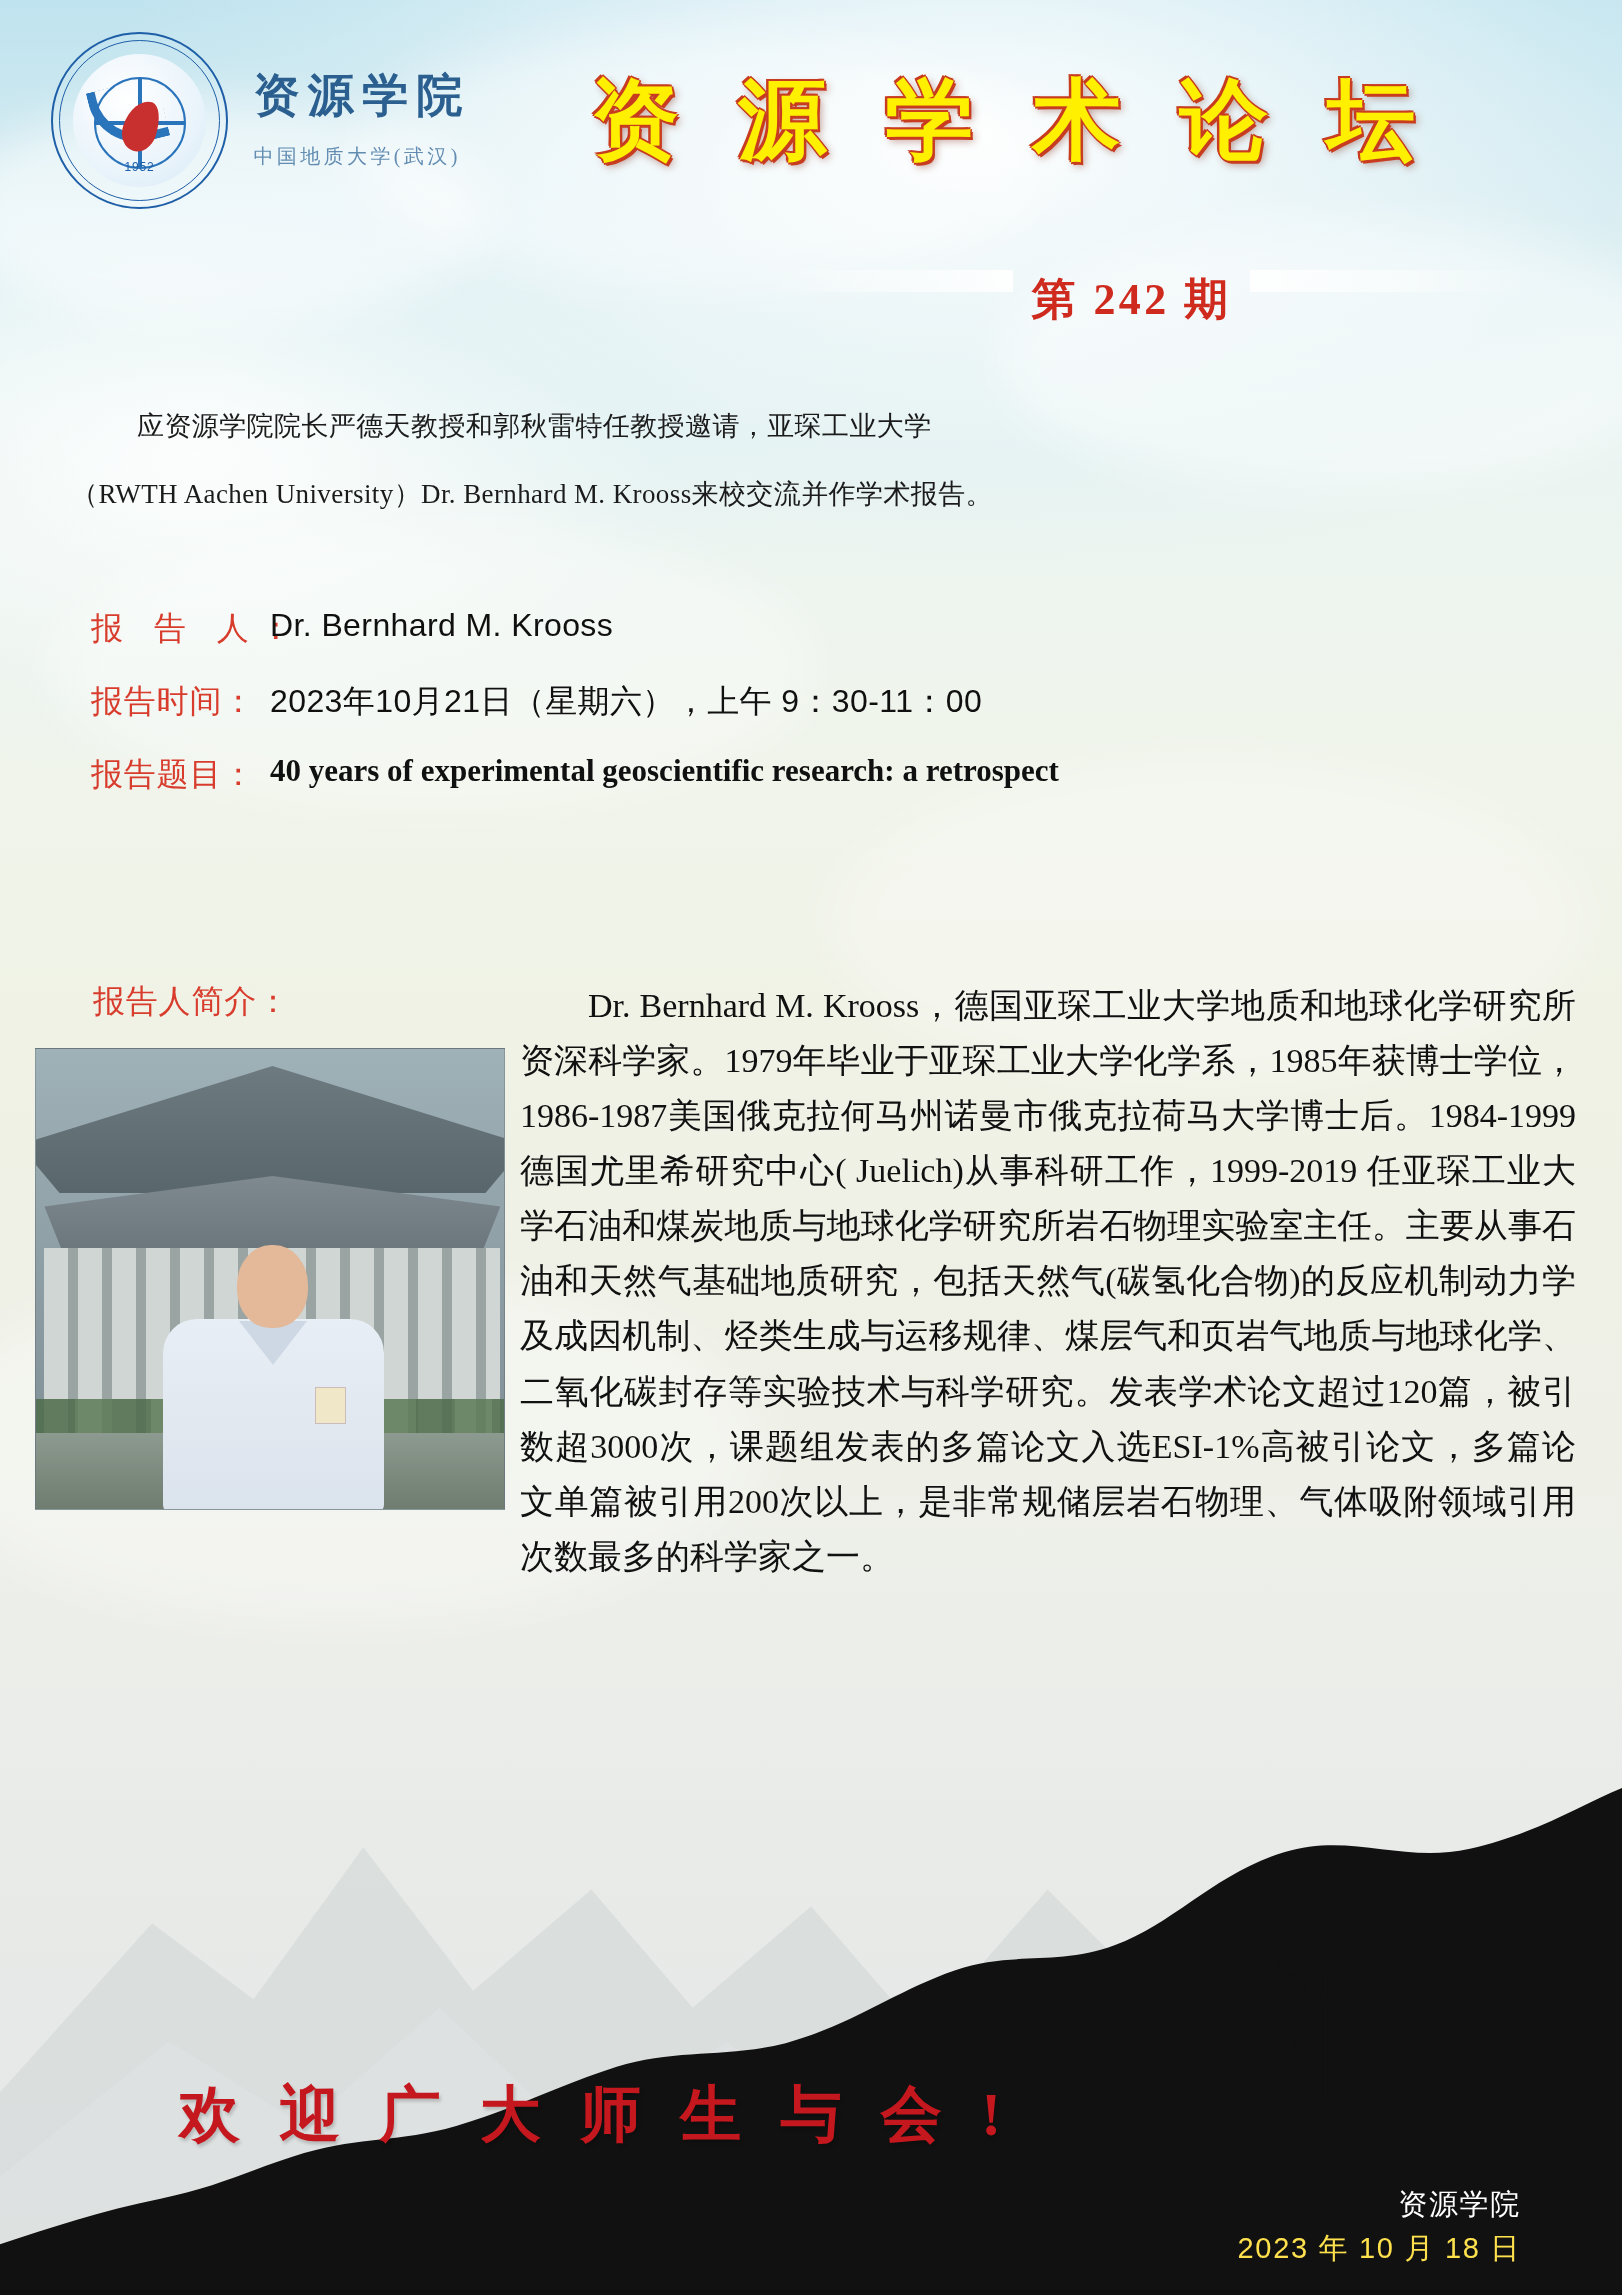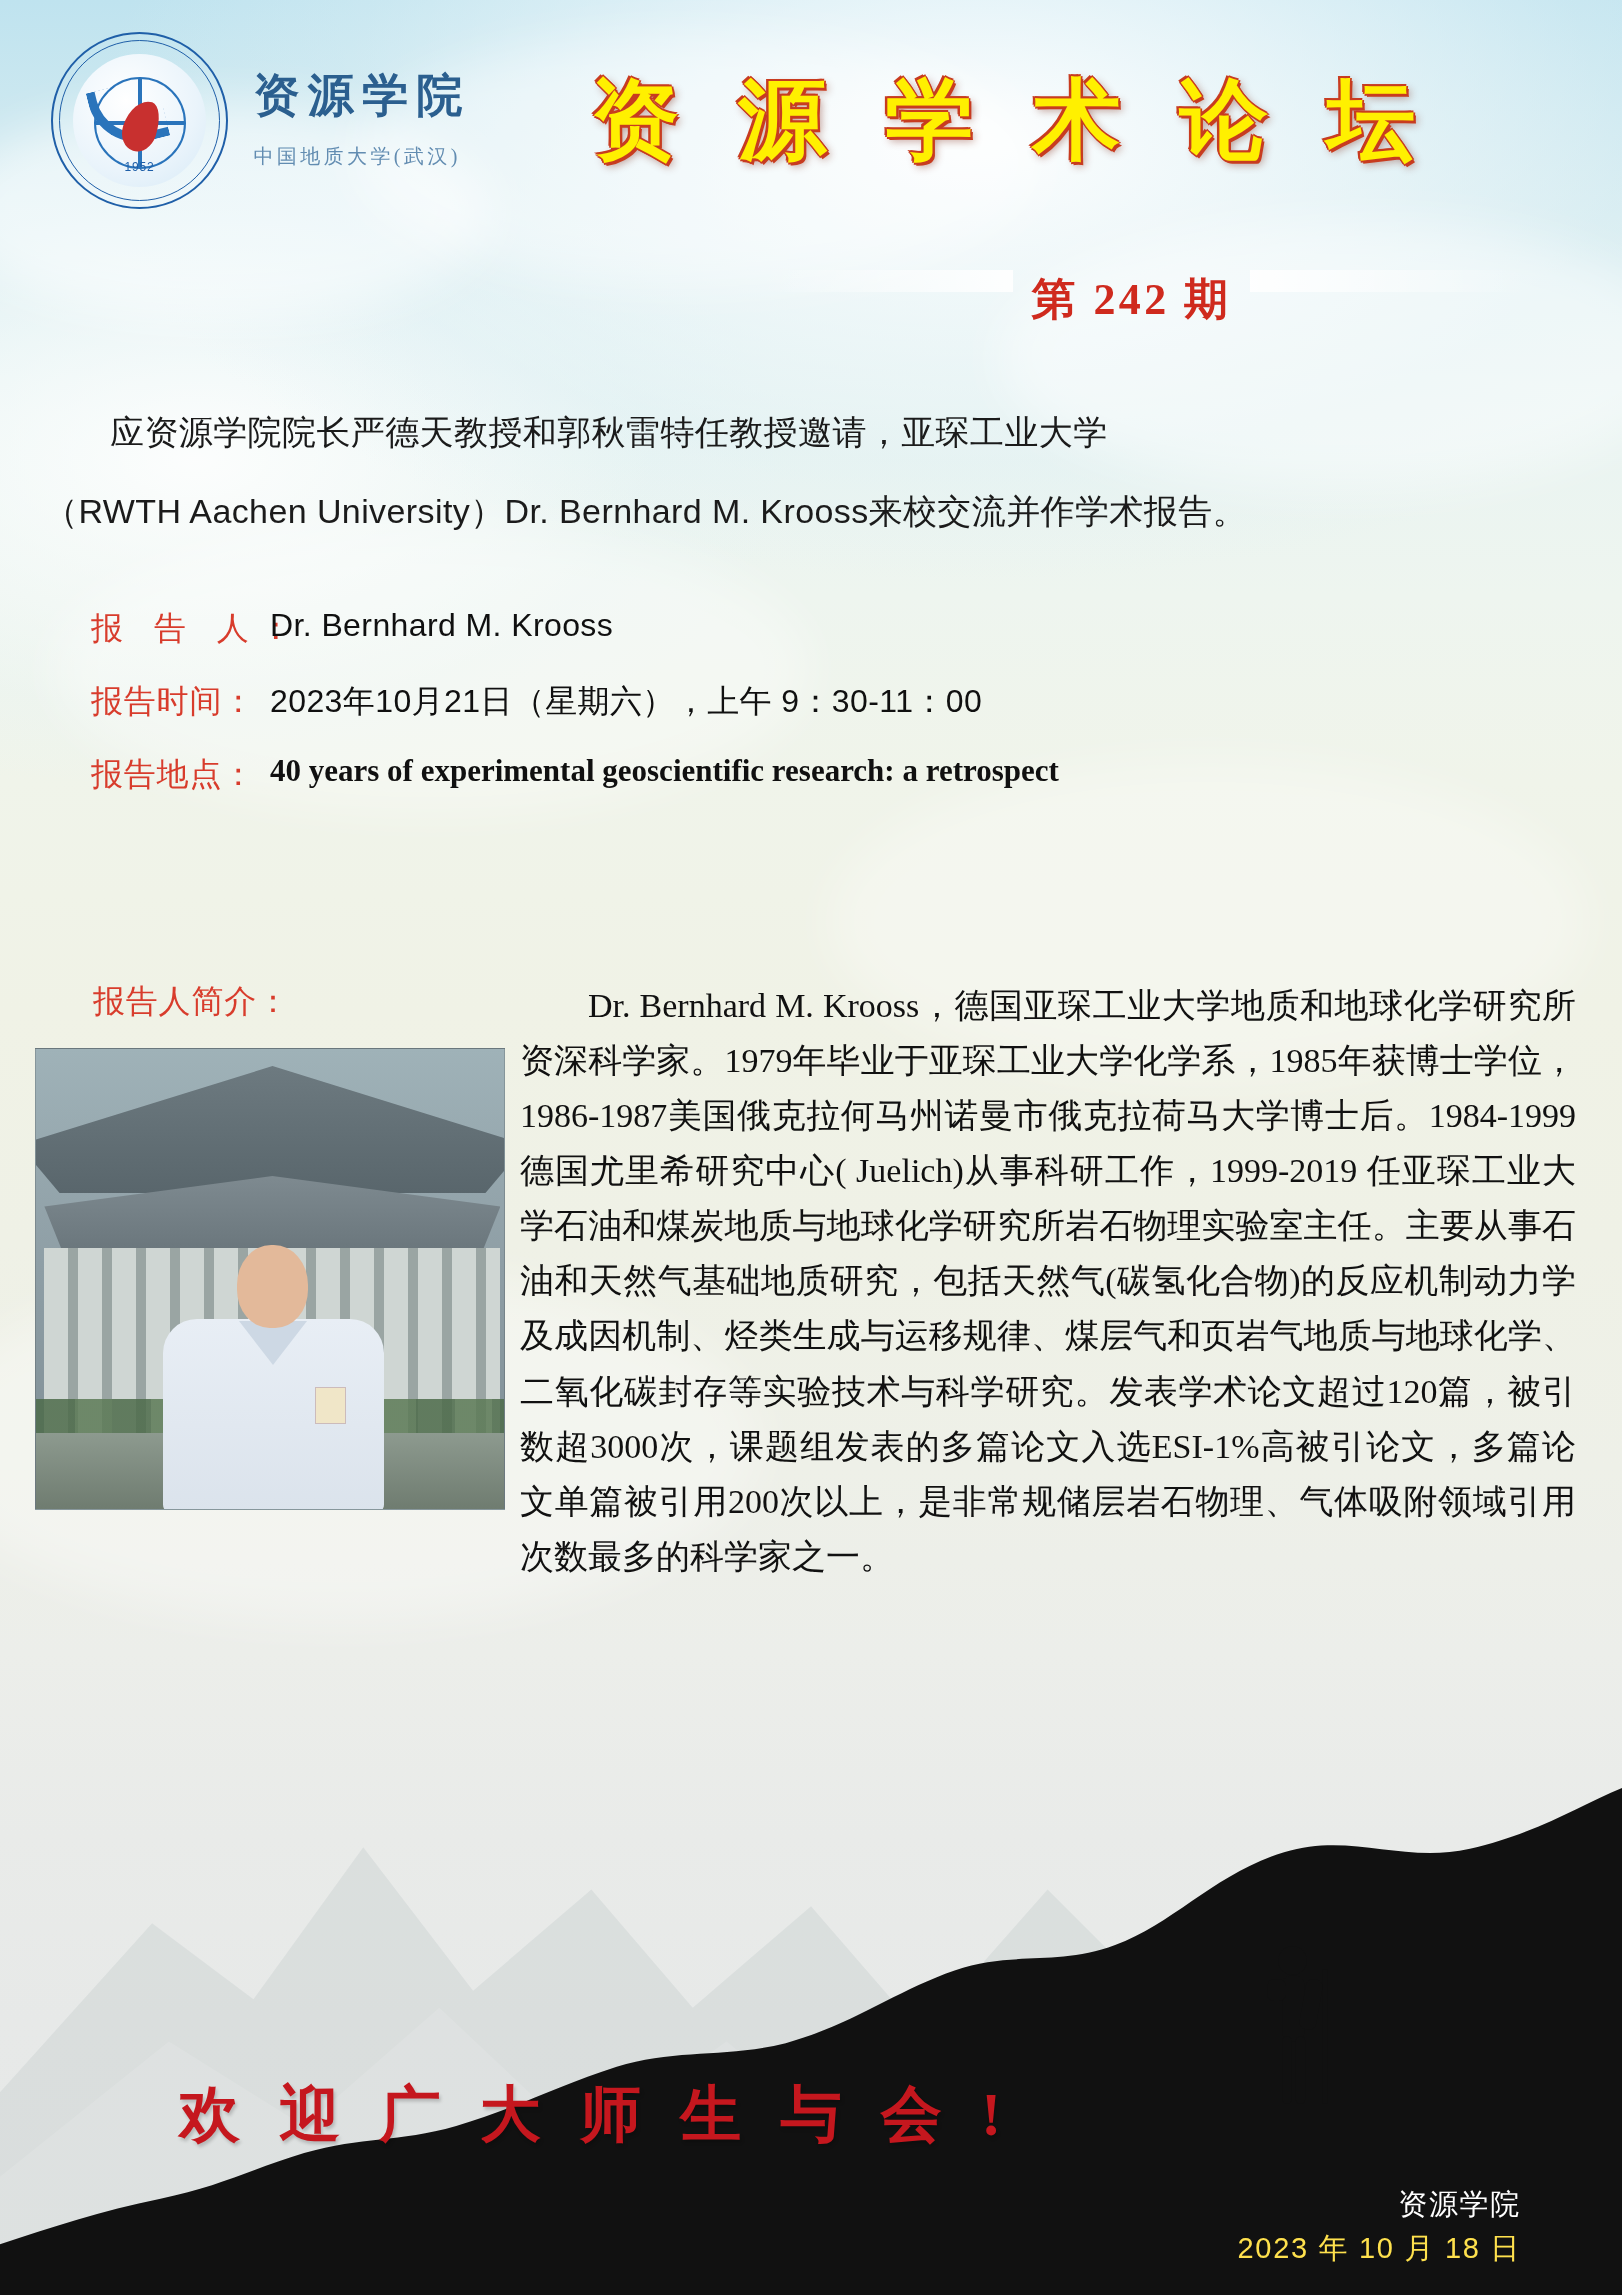--- a/index.html
+++ b/index.html
@@ -127,23 +127,24 @@
     font-size:44px;font-weight:700;color:#cf2a1e;letter-spacing:3.4px;
     padding:0 18.6px;white-space:nowrap;
   }
   .issue-bar-right{
     width:279px;height:22px;
     background:linear-gradient(90deg, rgba(255,255,255,.9) 0%, rgba(255,255,255,0) 100%);
   }
 
   
   .intro{
-    position:absolute;left:44px;top:406px;width:1521px;
-    font-size:34px;line-height:1.55;color:#1b1b1b;
+    position:absolute;left:71px;top:406px;width:1521px;
+    font-size:27px;line-height:1.55;color:#1b1b1b;
     letter-spacing:0.4px;
+    font-family:Liberation Serif, serif;
   }
   .intro .l1{text-indent:66px;}
   .intro .l2{margin-top:26px;}
 
   
   .info{
     position:absolute;left:91px;top:607px;width:1504px;
   }
   .info-row{display:flex;align-items:flex-start;margin-bottom:29px;}
   .info-label{
@@ -306,21 +307,21 @@
   <div class="info">
     <div class="info-row">
       <div class="info-label sp">报 告 人：</div>
       <div class="info-value">Dr. Bernhard M. Krooss</div>
     </div>
     <div class="info-row">
       <div class="info-label">报告时间：</div>
       <div class="info-value">2023年10月21日（星期六），上午 9：30-11：00</div>
     </div>
     <div class="info-row">
-      <div class="info-label">报告地点：</div>
+      <div class="info-label">报告题目：</div>
       <div class="info-value topic">40 years of experimental geoscientific research: a retrospect</div>
     </div>
   </div>
 
   <div class="bio-label">报告人简介：</div>
 
   <div class="photo">
     <div class="roof"></div>
     <div class="roof2"></div>
     <div class="building"></div>

